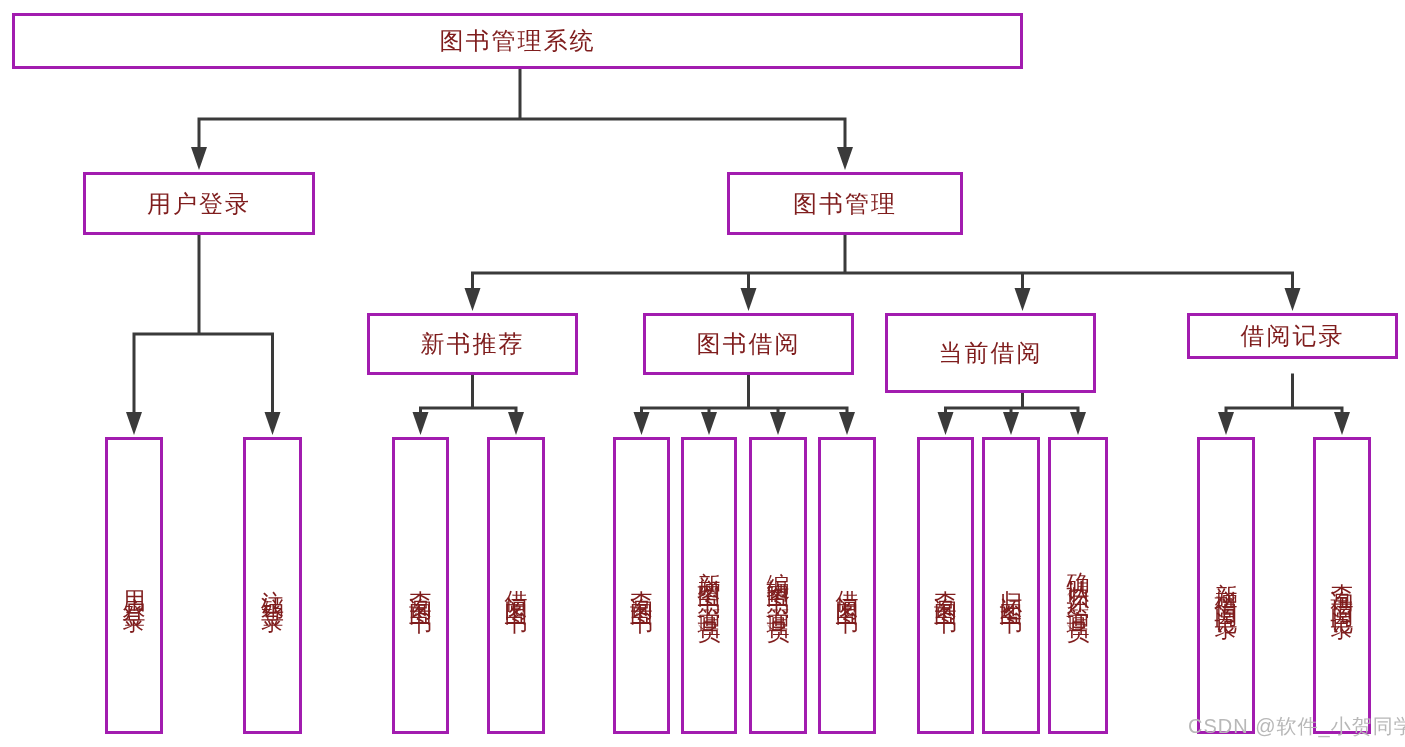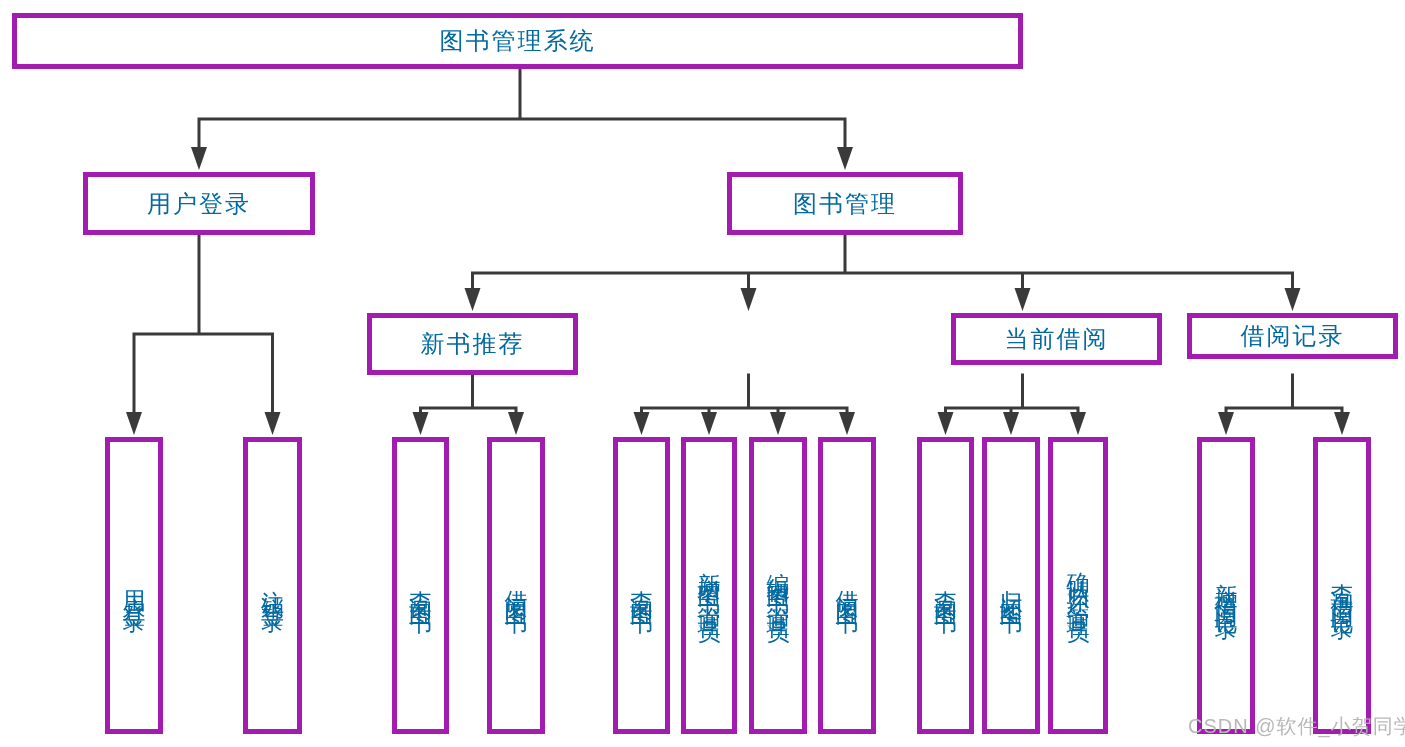--- a/index.html
+++ b/index.html
@@ -7,26 +7,26 @@
     position:relative;
     width:1405px;height:747px;
     background:#ffffff;
     overflow:hidden;
     font-family:"Liberation Sans","DejaVu Sans",sans-serif;
   }
   .wires{position:absolute;left:0;top:0;pointer-events:none;}
   .node{
     position:absolute;
     box-sizing:border-box;
-    border:5px solid #a21caf;
+    border:3px solid #a21caf;
     background:#ffffff;
     display:flex;
     align-items:center;
     justify-content:center;
-    color:#0369a1;
+    color:#7f1d1d;
     text-align:center;
   }
   .h{font-size:24px;letter-spacing:2px;white-space:nowrap;}
   .v{
     writing-mode:vertical-rl;
     text-orientation:mixed;
     font-size:23px;
     letter-spacing:7px;
     line-height:1;
   }
@@ -86,21 +86,22 @@
       <polygon points="1334,412 1350,412 1342,435"></polygon>
     </g>
   </svg>
 
   <div class="node h" style="left:12px;top:13px;width:1011px;height:56px">图书管理系统</div>
 
   <div class="node h" style="left:83px;top:172px;width:232px;height:63px">用户登录</div>
   <div class="node h" style="left:367px;top:313px;width:211px;height:62px">新书推荐</div>
 
   <div class="node h" style="left:727px;top:172px;width:236px;height:63px">图书管理</div>
-  <div class="node h" style="left:951px;top:313px;width:211px;height:52px">当前借阅</div>
+  <div class="node h" style="left:643px;top:313px;width:211px;height:62px">图书借阅</div>
+  <div class="node h" style="left:885px;top:313px;width:211px;height:80px">当前借阅</div>
   <div class="node h" style="left:1187px;top:313px;width:211px;height:46px">借阅记录</div>
 
   <div class="node v" style="left:105px;top:437px;width:58px;height:297px">用户登录</div>
   <div class="node v" style="left:243px;top:437px;width:59px;height:297px">注销登录</div>
 
   <div class="node v" style="left:392px;top:437px;width:57px;height:297px">查询图书</div>
   <div class="node v" style="left:487px;top:437px;width:58px;height:297px">借阅图书</div>
 
   <div class="node v" style="left:613px;top:437px;width:57px;height:297px">查询图书</div>
   <div class="node v" style="left:681px;top:437px;width:56px;height:297px">新增图书（管理员）</div>

